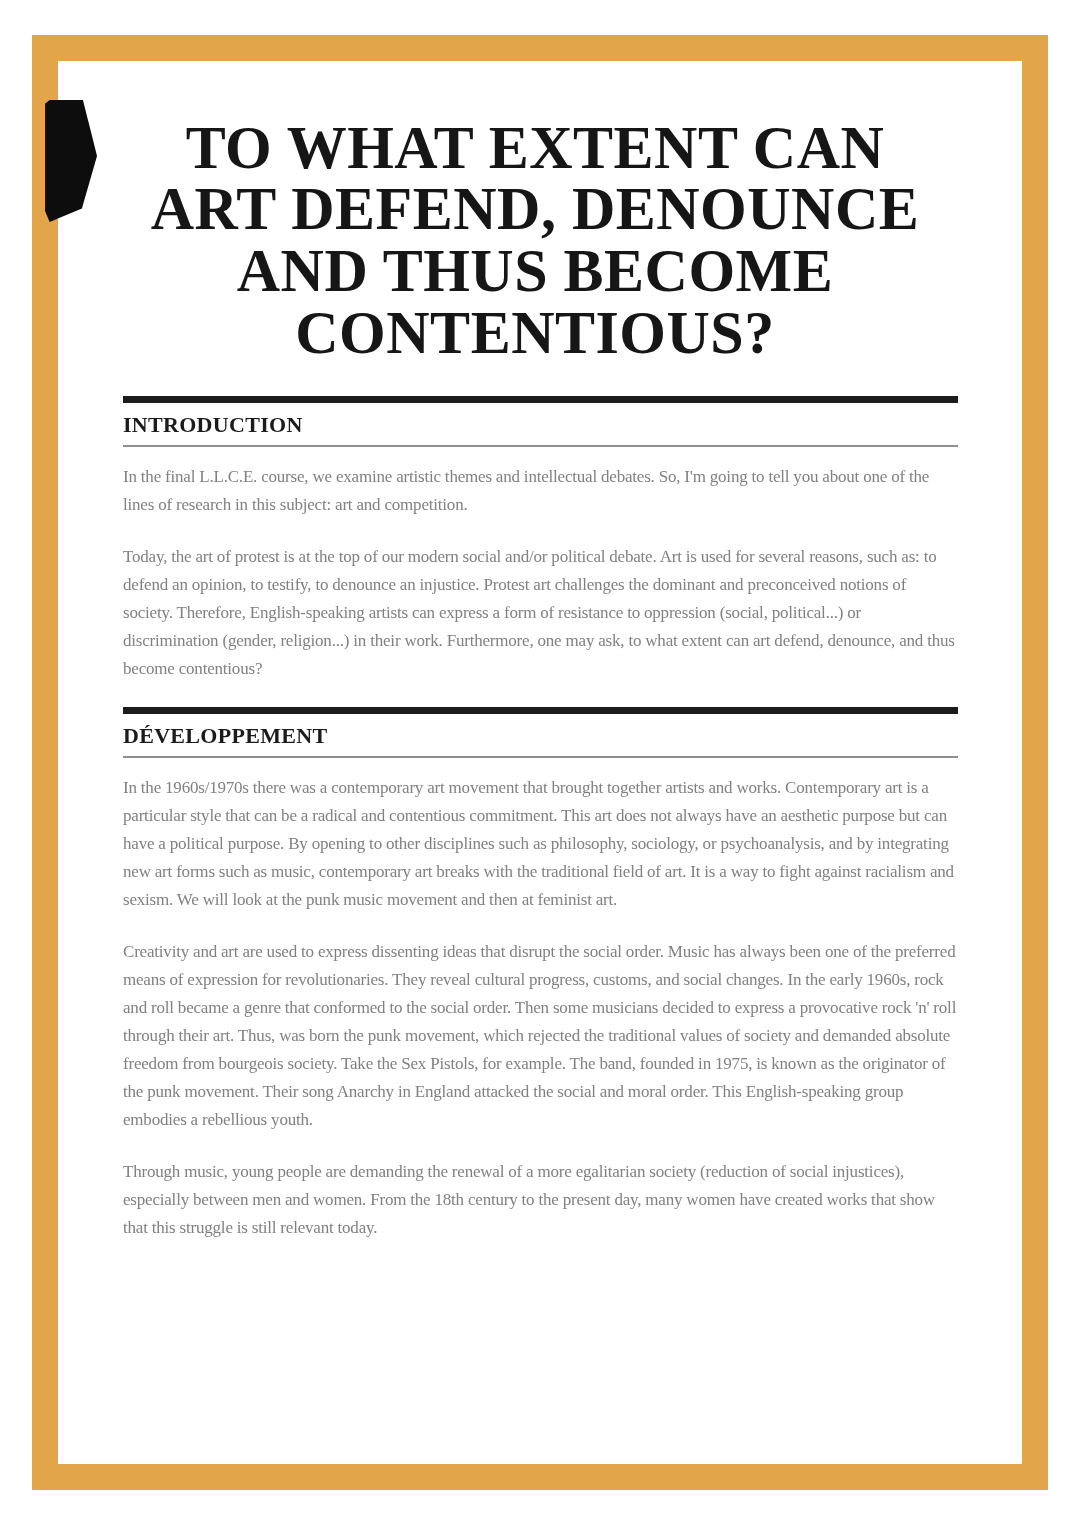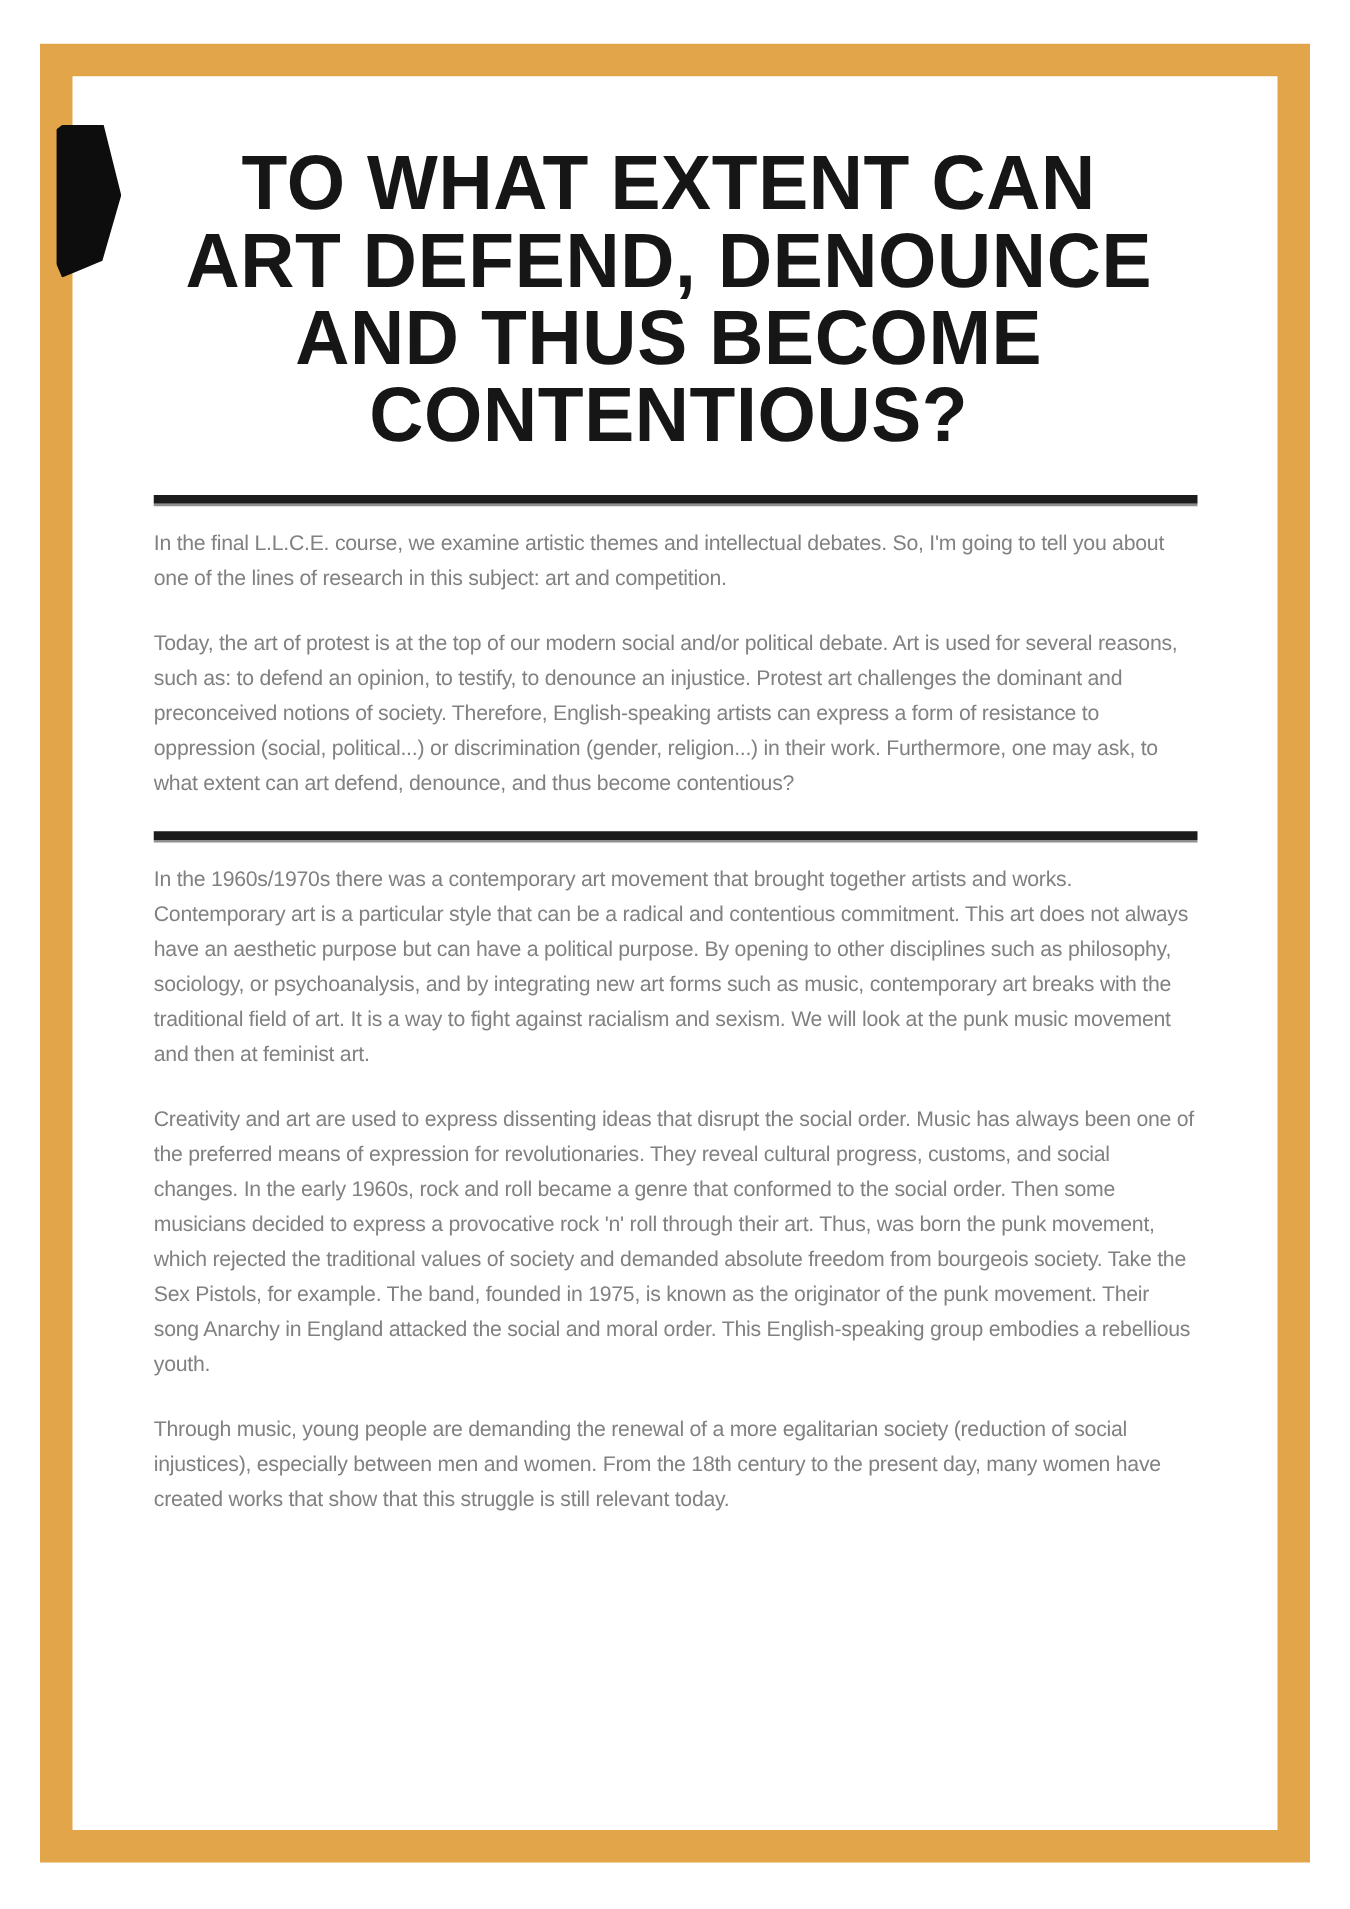--- a/index.html
+++ b/index.html
@@ -2,21 +2,21 @@
 <html><head>
 <meta charset="utf-8">
 <style>
   html, body { margin: 0; padding: 0; background: #ffffff; }
   .canvas {
     position: relative;
     width: 1080px;
     height: 1527px;
     background: #ffffff;
     overflow: hidden;
-    font-family: Liberation Sans, sans-serif;
+    font-family: Liberation Serif, serif;
   }
   .frame {
     position: absolute;
     left: 32px;
     top: 35px;
     width: 1016px;
     height: 1455px;
     box-sizing: border-box;
     border: 26px solid #E2A549; 
     background: #ffffff;
@@ -91,27 +91,29 @@
     <span class="tline">TO WHAT EXTENT CAN</span>
     <span class="tline">ART DEFEND, DENOUNCE</span>
     <span class="tline">AND THUS BECOME</span>
     <span class="tline">CONTENTIOUS?</span>
   </h1>
 
   <main class="content">
 
     <section class="first">
       <div class="bar"></div>
+      <h2>INTRODUCTION</h2>
       <div class="rule"></div>
       <p>In the final L.L.C.E. course, we examine artistic themes and intellectual debates. So, I'm going to tell you about one of the lines of research in this subject: art and competition.</p>
       <p>Today, the art of protest is at the top of our modern social and/or political debate. Art is used for several reasons, such as: to defend an opinion, to testify, to denounce an injustice. Protest art challenges the dominant and preconceived notions of society. Therefore, English-speaking artists can express a form of resistance to oppression (social, political...) or discrimination (gender, religion...) in their work. Furthermore, one may ask, to what extent can art defend, denounce, and thus become contentious?</p>
     </section>
 
     <section class="second">
       <div class="bar"></div>
+      <h2>DÉVELOPPEMENT</h2>
       <div class="rule"></div>
       <p>In the 1960s/1970s there was a contemporary art movement that brought together artists and works. Contemporary art is a particular style that can be a radical and contentious commitment. This art does not always have an aesthetic purpose but can have a political purpose. By opening to other disciplines such as philosophy, sociology, or psychoanalysis, and by integrating new art forms such as music, contemporary art breaks with the traditional field of art. It is a way to fight against racialism and sexism. We will look at the punk music movement and then at feminist art.</p>
       <p>Creativity and art are used to express dissenting ideas that disrupt the social order. Music has always been one of the preferred means of expression for revolutionaries. They reveal cultural progress, customs, and social changes. In the early 1960s, rock and roll became a genre that conformed to the social order. Then some musicians decided to express a provocative rock 'n' roll through their art. Thus, was born the punk movement, which rejected the traditional values of society and demanded absolute freedom from bourgeois society. Take the Sex Pistols, for example. The band, founded in 1975, is known as the originator of the punk movement. Their song Anarchy in England attacked the social and moral order. This English-speaking group embodies a rebellious youth.</p>
       <p>Through music, young people are demanding the renewal of a more egalitarian society (reduction of social injustices), especially between men and women. From the 18th century to the present day, many women have created works that show that this struggle is still relevant today.</p>
     </section>
 
   </main>
 
 </div>
 

